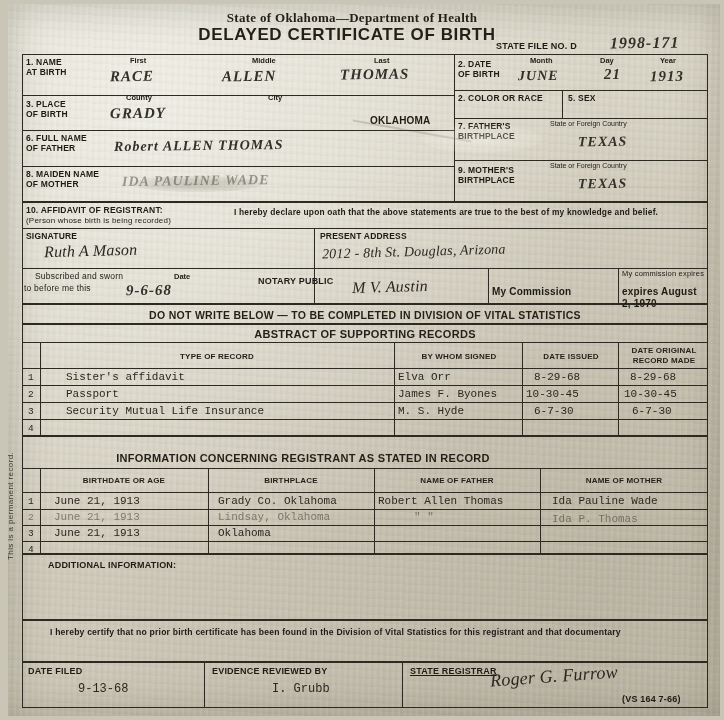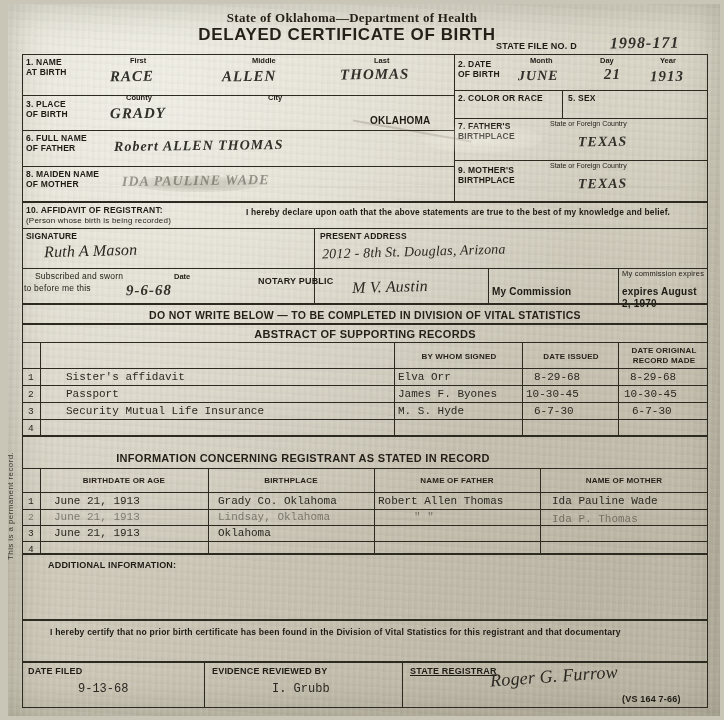--- a/index.html
+++ b/index.html
@@ -231,21 +231,21 @@
     <div class="hand" style="position:absolute; left:556px; top:124px; font-size:14px;">TEXAS</div>
 
     <div class="lbl" style="position:absolute; left:436px; top:156px;">9. MOTHER'S</div>
     <div class="lbl" style="position:absolute; left:436px; top:166px;">BIRTHPLACE</div>
     <div class="lbl-sm" style="position:absolute; left:528px; top:152px; font-weight:normal; font-size:7px;">State or Foreign Country</div>
     <div class="hand" style="position:absolute; left:556px; top:166px; font-size:14px;">TEXAS</div>
 
     <div class="box" style="left:0px; top:192px; width:686px; height:102px;"></div>
     <div class="lbl" style="position:absolute; left:4px; top:196px;">10. AFFIDAVIT OF REGISTRANT:</div>
     <div class="lbl" style="position:absolute; left:4px; top:206px; font-weight:normal; font-size:8px;">(Person whose birth is being recorded)</div>
-    <div class="lbl" style="position:absolute; left:224px; top:198px; font-size:8.4px; font-weight:bold;">I hereby declare upon oath that the above statements are true to the best of my knowledge and belief.</div>
+    <div class="lbl" style="position:absolute; left:212px; top:198px; font-size:8.4px; font-weight:bold;">I hereby declare upon oath that the above statements are true to the best of my knowledge and belief.</div>
 
     <div class="hline" style="left:0px; top:218px; width:686px;"></div>
     <div class="vline" style="left:292px; top:218px; height:76px;"></div>
     <div class="hline" style="left:0px; top:258px; width:686px;"></div>
     <div class="vline" style="left:466px; top:258px; height:36px;"></div>
     <div class="vline" style="left:596px; top:258px; height:36px;"></div>
 
     <div class="lbl" style="position:absolute; left:4px; top:222px;">SIGNATURE</div>
     <div class="hand-script" style="position:absolute; left:22px; top:232px; font-size:16px;">Ruth A Mason</div>
     <div class="lbl" style="position:absolute; left:298px; top:222px;">PRESENT ADDRESS</div>
@@ -271,20 +271,21 @@
 
     <div class="vline" style="left:18px; top:332px; height:94px;"></div>
     <div class="vline" style="left:372px; top:332px; height:94px;"></div>
     <div class="vline" style="left:500px; top:332px; height:94px;"></div>
     <div class="vline" style="left:596px; top:332px; height:94px;"></div>
 
     <div class="hline" style="left:0px; top:375px; width:686px;"></div>
     <div class="hline" style="left:0px; top:392px; width:686px;"></div>
     <div class="hline" style="left:0px; top:409px; width:686px;"></div>
 
+    <div class="tbl-hdr" style="position:absolute; left:20px; top:342px; width:350px;">TYPE OF RECORD</div>
     <div class="tbl-hdr" style="position:absolute; left:374px; top:342px; width:126px;">BY WHOM SIGNED</div>
     <div class="tbl-hdr" style="position:absolute; left:502px; top:342px; width:94px;">DATE ISSUED</div>
     <div class="tbl-hdr" style="position:absolute; left:598px; top:336px; width:88px;">DATE ORIGINAL</div>
     <div class="tbl-hdr" style="position:absolute; left:598px; top:346px; width:88px;">RECORD MADE</div>
 
     <div class="type-sm" style="position:absolute; left:6px; top:362px;">1</div>
     <div class="type" style="position:absolute; left:44px; top:361px;">Sister's affidavit</div>
     <div class="type" style="position:absolute; left:376px; top:361px;">Elva Orr</div>
     <div class="type" style="position:absolute; left:512px; top:361px;">8-29-68</div>
     <div class="type" style="position:absolute; left:608px; top:361px;">8-29-68</div>

